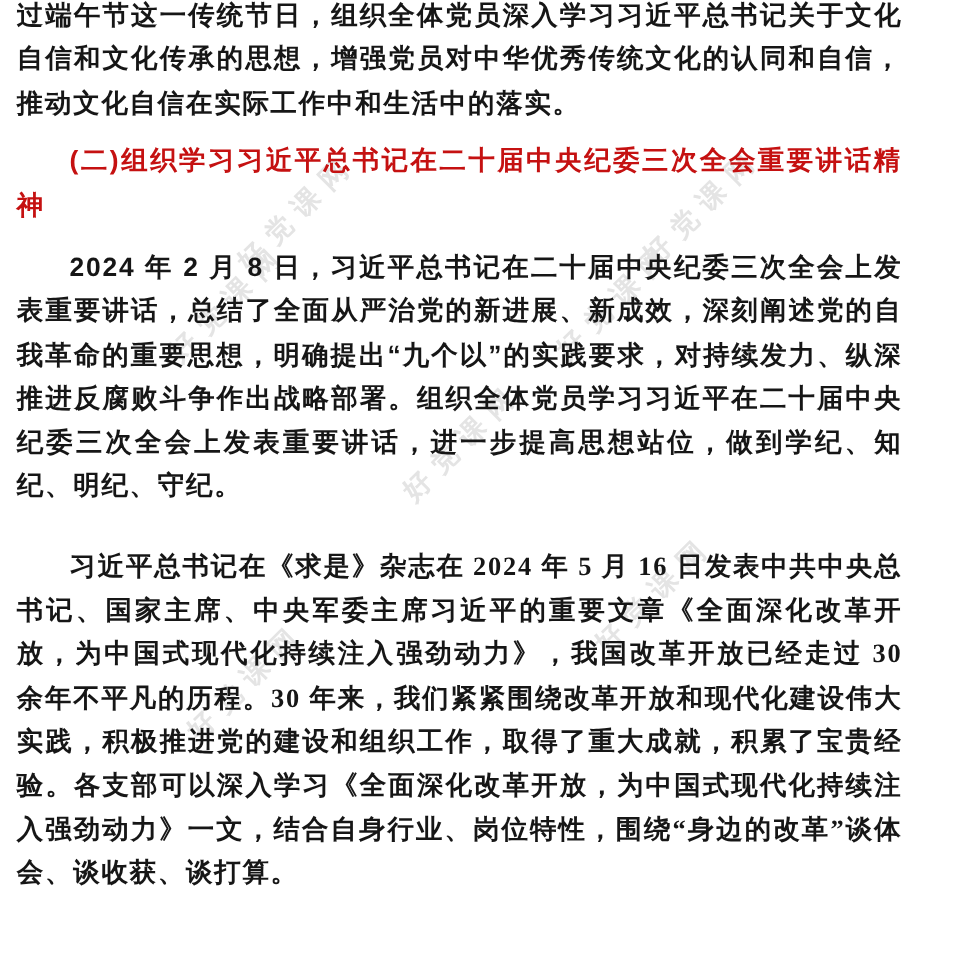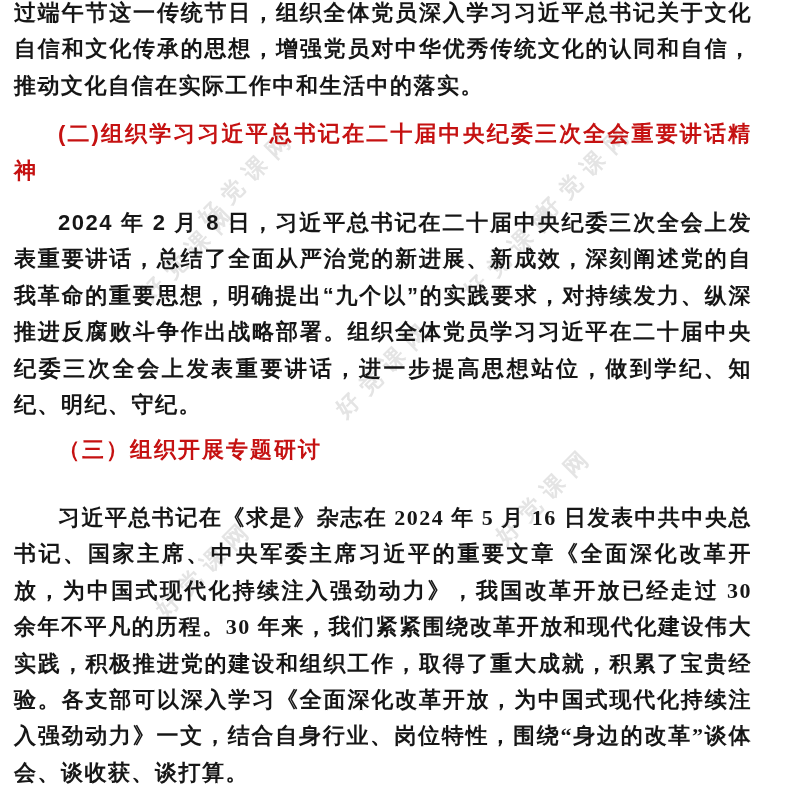--- a/index.html
+++ b/index.html
@@ -89,18 +89,17 @@
     </div>
 
   <div class="content">
 
     <p class="body-par first-par">过端午节这一传统节日，组织全体党员深入学习习近平总书记关于文化自信和文化传承的思想，增强党员对中华优秀传统文化的认同和自信，推动文化自信在实际工作中和生活中的落实。</p>
 
     <p class="section-heading heading-2">(二)组织学习习近平总书记在二十届中央纪委三次全会重要讲话精神</p>
 
     <p class="body-par indent par-2">2024 年 2 月 8 日，习近平总书记在二十届中央纪委三次全会上发表重要讲话，总结了全面从严治党的新进展、新成效，深刻阐述党的自我革命的重要思想，明确提出“九个以”的实践要求，对持续发力、纵深推进反腐败斗争作出战略部署。组织全体党员学习习近平在二十届中央纪委三次全会上发表重要讲话，进一步提高思想站位，做到学纪、知纪、明纪、守纪。</p>
 
-    <p class="section-heading heading-3">（三）组织开展专题研讨</p>
 
     <p class="body-par indent par-3">习近平总书记在《求是》杂志在 2024 年 5 月 16 日发表中共中央总书记、国家主席、中央军委主席习近平的重要文章《全面深化改革开放，为中国式现代化持续注入强劲动力》，我国改革开放已经走过 30 余年不平凡的历程。30 年来，我们紧紧围绕改革开放和现代化建设伟大实践，积极推进党的建设和组织工作，取得了重大成就，积累了宝贵经验。各支部可以深入学习《全面深化改革开放，为中国式现代化持续注入强劲动力》一文，结合自身行业、岗位特性，围绕“身边的改革”谈体会、谈收获、谈打算。</p>
 
   </div>
 </div>
 
 </body></html>

